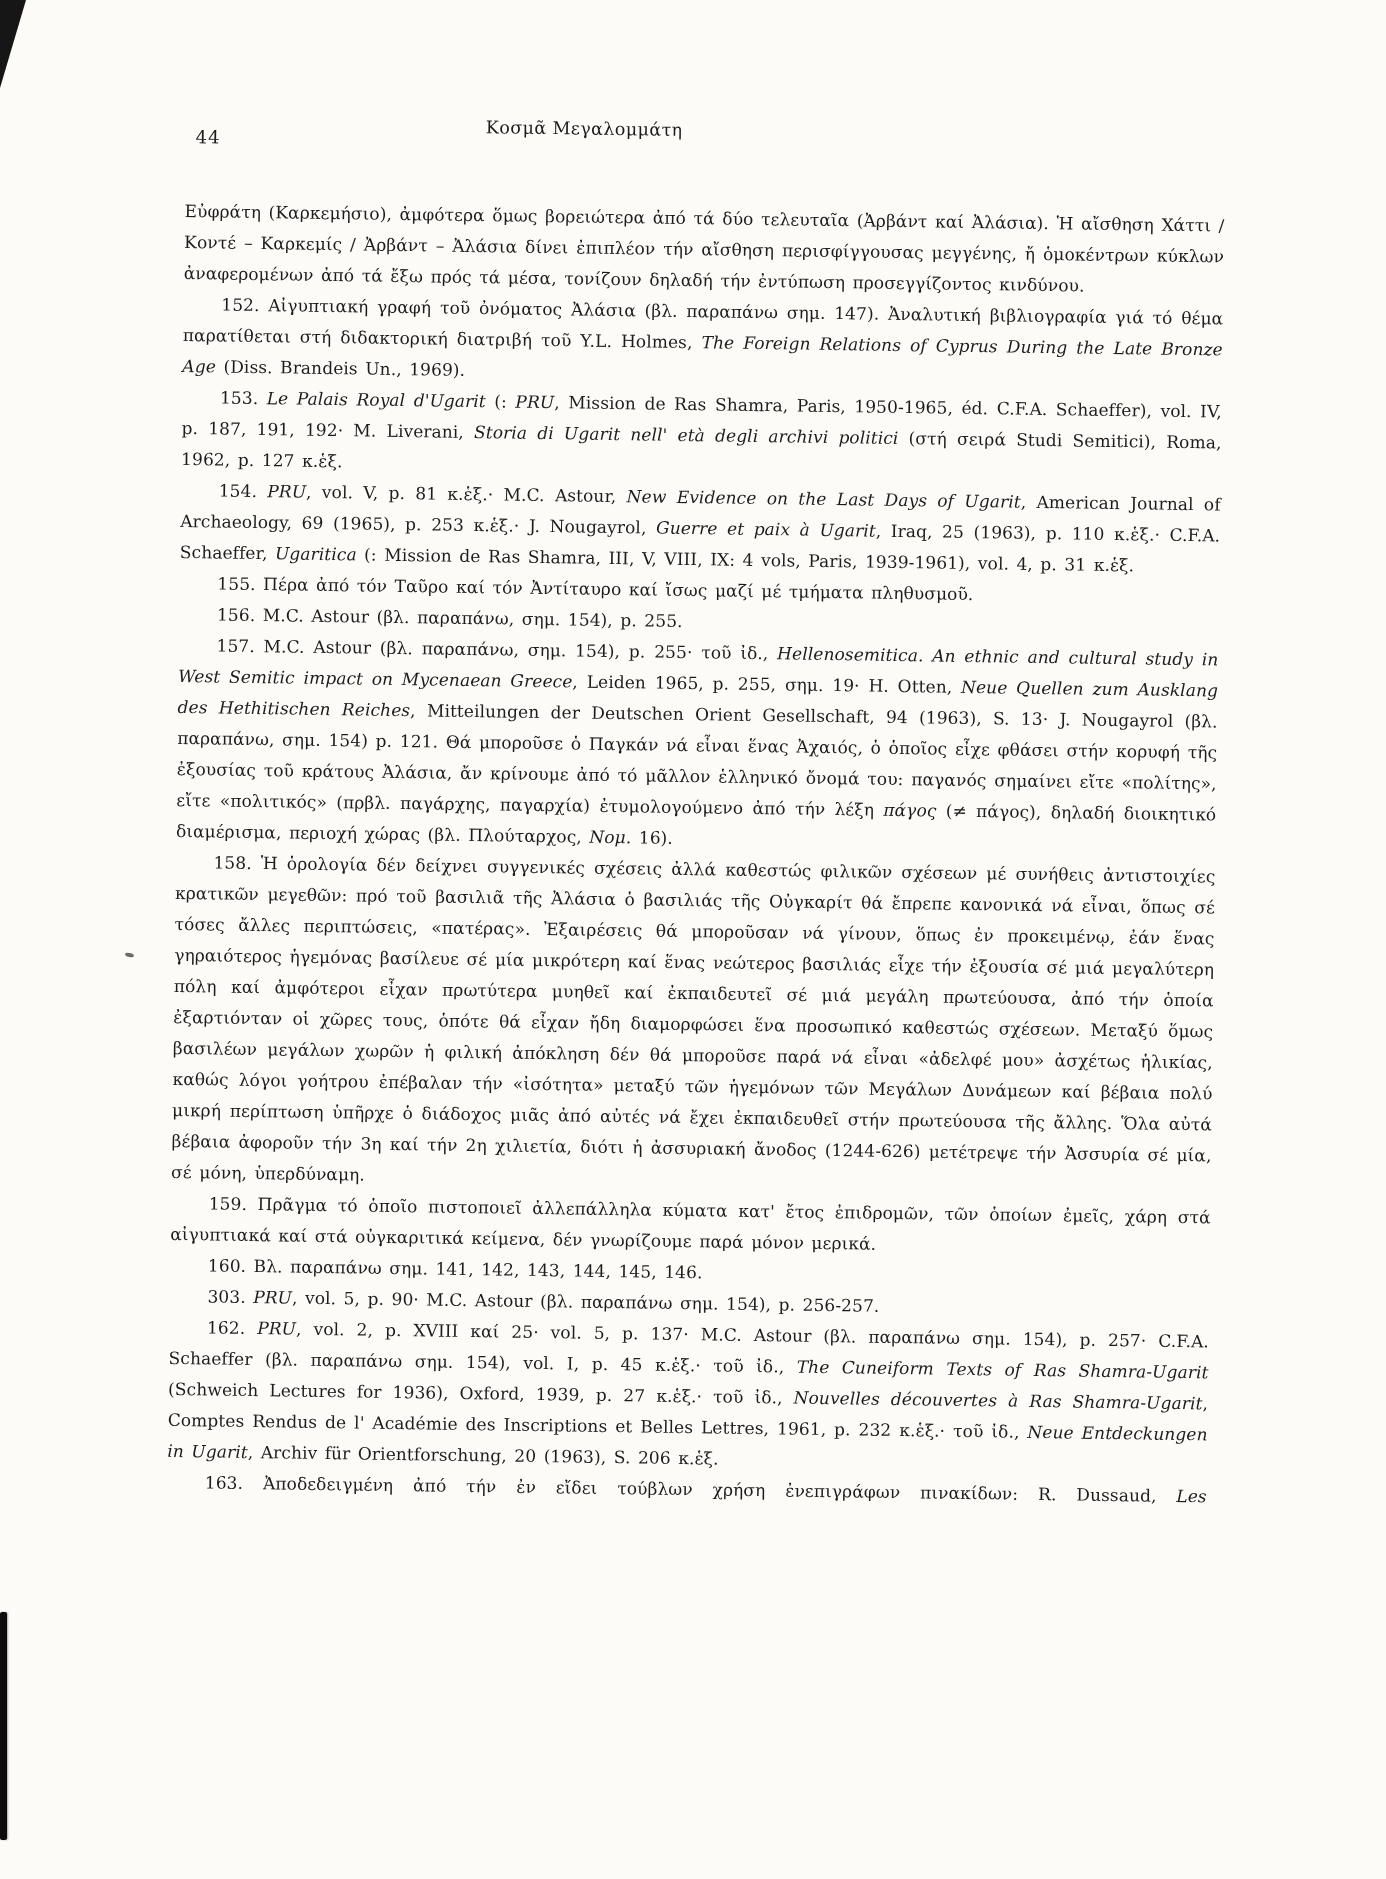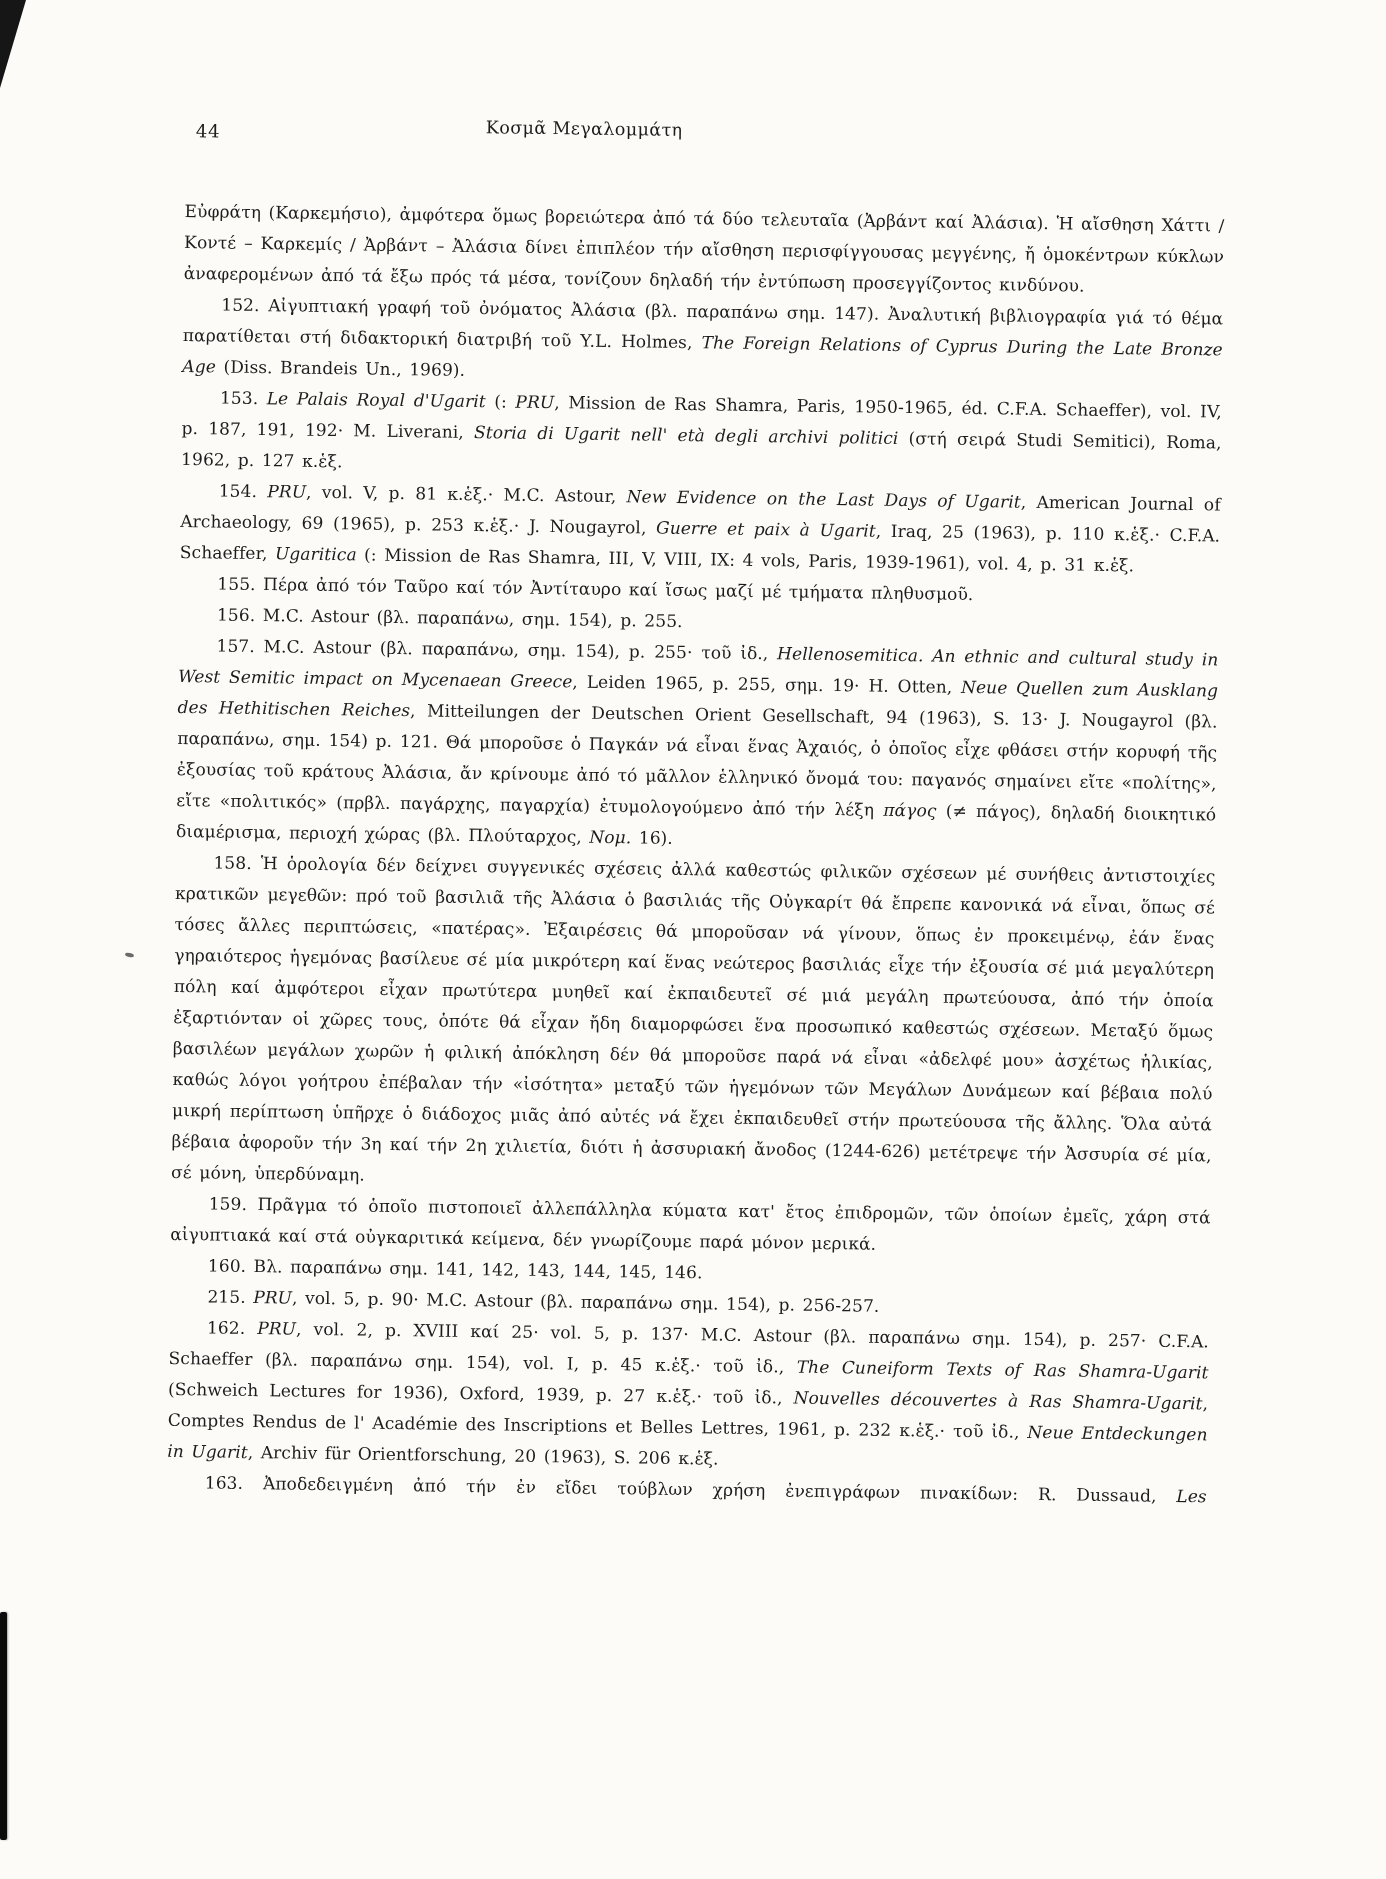--- a/index.html
+++ b/index.html
@@ -7,21 +7,21 @@
     width:1386px;height:1879px;position:relative;overflow:hidden;
     background:var(--paper,#fcfbf8);
     color:var(--ink,#1c1c1c);
     font-family:"DejaVu Serif","Liberation Serif",serif;
   }
   .page-inner{
     position:absolute;left:186px;top:112px;width:1040px;
     transform:rotate(0.8deg);transform-origin:0 0;
   }
   .page-header{position:relative;height:28px;font-size:18px;}
-  .page-number{position:absolute;left:10px;top:8px;letter-spacing:1px;}
+  .page-number{position:absolute;left:10px;top:14px;letter-spacing:1px;}
   .running-header{position:absolute;left:300px;top:1px;font-size:17.5px;letter-spacing:0.4px;}
   .text-block{
     margin-top:56px;
     font-size:17px;line-height:31px;
     text-align:justify;
     word-spacing:2px;letter-spacing:0.1px;
   }
   .para{margin:0;}
   .para.indent{text-indent:38px;}
   .para.fill-last{text-align-last:justify;}
@@ -56,17 +56,17 @@
       <p class="para"><span>Εὐφράτη (Καρκεμήσιο), ἀμφότερα ὅμως βορειώτερα ἀπό τά δύο τελευταῖα (Ἀρβάντ καί Ἀλάσια). Ἡ αἴσθηση Χάττι / Κοντέ – Καρκεμίς / Ἀρβάντ – Ἀλάσια δίνει ἐπιπλέον τήν αἴσθηση περισφίγγουσας μεγγένης, ἤ ὁμοκέντρων κύκλων ἀναφερομένων ἀπό τά ἔξω πρός τά μέσα, τονίζουν δηλαδή τήν ἐντύπωση προσεγγίζοντος κινδύνου.</span></p>
       <p class="para indent"><span>152. Αἰγυπτιακή γραφή τοῦ ὀνόματος Ἀλάσια (βλ. παραπάνω σημ. 147). Ἀναλυτική βιβλιογραφία γιά τό θέμα παρατίθεται στή διδακτορική διατριβή τοῦ Y.L. Holmes, </span><span class="it">The Foreign Relations of Cyprus During the Late Bronze Age</span><span> (Diss. Brandeis Un., 1969).</span></p>
       <p class="para indent"><span>153. </span><span class="it">Le Palais Royal d'Ugarit</span><span> (: </span><span class="it">PRU</span><span>, Mission de Ras Shamra, Paris, 1950-1965, éd. C.F.A. Schaeffer), vol. IV, p. 187, 191, 192· M. Liverani, </span><span class="it">Storia di Ugarit nell' età degli archivi politici</span><span> (στή σειρά Studi Semitici), Roma, 1962, p. 127 κ.ἑξ.</span></p>
       <p class="para indent"><span>154. </span><span class="it">PRU</span><span>, vol. V, p. 81 κ.ἑξ.· M.C. Astour, </span><span class="it">New Evidence on the Last Days of Ugarit</span><span>, American Journal of Archaeology, 69 (1965), p. 253 κ.ἑξ.· J. Nougayrol, </span><span class="it">Guerre et paix à Ugarit</span><span>, Iraq, 25 (1963), p. 110 κ.ἑξ.· C.F.A. Schaeffer, </span><span class="it">Ugaritica</span><span> (: Mission de Ras Shamra, III, V, VIII, IX: 4 vols, Paris, 1939-1961), vol. 4, p. 31 κ.ἑξ.</span></p>
       <p class="para indent"><span>155. Πέρα ἀπό τόν Ταῦρο καί τόν Ἀντίταυρο καί ἴσως μαζί μέ τμήματα πληθυσμοῦ.</span></p>
       <p class="para indent"><span>156. M.C. Astour (βλ. παραπάνω, σημ. 154), p. 255.</span></p>
       <p class="para indent"><span>157. M.C. Astour (βλ. παραπάνω, σημ. 154), p. 255· τοῦ ἰδ., </span><span class="it">Hellenosemitica. An ethnic and cultural study in West Semitic impact on Mycenaean Greece</span><span>, Leiden 1965, p. 255, σημ. 19· H. Otten, </span><span class="it">Neue Quellen zum Ausklang des Hethitischen Reiches</span><span>, Mitteilungen der Deutschen Orient Gesellschaft, 94 (1963), S. 13· J. Nougayrol (βλ. παραπάνω, σημ. 154) p. 121. Θά μποροῦσε ὁ Παγκάν νά εἶναι ἕνας Ἀχαιός, ὁ ὁποῖος εἶχε φθάσει στήν κορυφή τῆς ἐξουσίας τοῦ κράτους Ἀλάσια, ἄν κρίνουμε ἀπό τό μᾶλλον ἑλληνικό ὄνομά του: παγανός σημαίνει εἴτε «πολίτης», εἴτε «πολιτικός» (πρβλ. παγάρχης, παγαρχία) ἐτυμολογούμενο ἀπό τήν λέξη </span><span class="it">πάγος</span><span> (≠ πάγος), δηλαδή διοικητικό διαμέρισμα, περιοχή χώρας (βλ. Πλούταρχος, </span><span class="it">Νομ.</span><span> 16).</span></p>
       <p class="para indent"><span>158. Ἡ ὁρολογία δέν δείχνει συγγενικές σχέσεις ἀλλά καθεστώς φιλικῶν σχέσεων μέ συνήθεις ἀντιστοιχίες κρατικῶν μεγεθῶν: πρό τοῦ βασιλιᾶ τῆς Ἀλάσια ὁ βασιλιάς τῆς Οὐγκαρίτ θά ἔπρεπε κανονικά νά εἶναι, ὅπως σέ τόσες ἄλλες περιπτώσεις, «πατέρας». Ἐξαιρέσεις θά μποροῦσαν νά γίνουν, ὅπως ἐν προκειμένῳ, ἐάν ἕνας γηραιότερος ἡγεμόνας βασίλευε σέ μία μικρότερη καί ἕνας νεώτερος βασιλιάς εἶχε τήν ἐξουσία σέ μιά μεγαλύτερη πόλη καί ἀμφότεροι εἶχαν πρωτύτερα μυηθεῖ καί ἐκπαιδευτεῖ σέ μιά μεγάλη πρωτεύουσα, ἀπό τήν ὁποία ἐξαρτιόνταν οἱ χῶρες τους, ὁπότε θά εἶχαν ἤδη διαμορφώσει ἕνα προσωπικό καθεστώς σχέσεων. Μεταξύ ὅμως βασιλέων μεγάλων χωρῶν ἡ φιλική ἀπόκληση δέν θά μποροῦσε παρά νά εἶναι «ἀδελφέ μου» ἀσχέτως ἡλικίας, καθώς λόγοι γοήτρου ἐπέβαλαν τήν «ἰσότητα» μεταξύ τῶν ἡγεμόνων τῶν Μεγάλων Δυνάμεων καί βέβαια πολύ μικρή περίπτωση ὑπῆρχε ὁ διάδοχος μιᾶς ἀπό αὐτές νά ἔχει ἐκπαιδευθεῖ στήν πρωτεύουσα τῆς ἄλλης. Ὅλα αὐτά βέβαια ἀφοροῦν τήν 3η καί τήν 2η χιλιετία, διότι ἡ ἀσσυριακή ἄνοδος (1244-626) μετέτρεψε τήν Ἀσσυρία σέ μία, σέ μόνη, ὑπερδύναμη.</span></p>
       <p class="para indent"><span>159. Πρᾶγμα τό ὁποῖο πιστοποιεῖ ἀλλεπάλληλα κύματα κατ' ἔτος ἐπιδρομῶν, τῶν ὁποίων ἐμεῖς, χάρη στά αἰγυπτιακά καί στά οὐγκαριτικά κείμενα, δέν γνωρίζουμε παρά μόνον μερικά.</span></p>
       <p class="para indent"><span>160. Βλ. παραπάνω σημ. 141, 142, 143, 144, 145, 146.</span></p>
-      <p class="para indent"><span>215. </span><span class="it">PRU</span><span>, vol. 5, p. 90· M.C. Astour (βλ. παραπάνω σημ. 154), p. 256-257.</span></p>
+      <p class="para indent"><span>303. </span><span class="it">PRU</span><span>, vol. 5, p. 90· M.C. Astour (βλ. παραπάνω σημ. 154), p. 256-257.</span></p>
       <p class="para indent"><span>162. </span><span class="it">PRU</span><span>, vol. 2, p. XVIII καί 25· vol. 5, p. 137· M.C. Astour (βλ. παραπάνω σημ. 154), p. 257· C.F.A. Schaeffer (βλ. παραπάνω σημ. 154), vol. I, p. 45 κ.ἑξ.· τοῦ ἰδ., </span><span class="it">The Cuneiform Texts of Ras Shamra-Ugarit</span><span> (Schweich Lectures for 1936), Oxford, 1939, p. 27 κ.ἑξ.· τοῦ ἰδ., </span><span class="it">Nouvelles découvertes à Ras Shamra-Ugarit</span><span>, Comptes Rendus de l' Académie des Inscriptions et Belles Lettres, 1961, p. 232 κ.ἑξ.· τοῦ ἰδ., </span><span class="it">Neue Entdeckungen in Ugarit</span><span>, Archiv für Orientforschung, 20 (1963), S. 206 κ.ἑξ.</span></p>
       <p class="para indent fill-last"><span>163. Ἀποδεδειγμένη ἀπό τήν ἐν εἴδει τούβλων χρήση ἐνεπιγράφων πινακίδων: R. Dussaud, </span><span class="it">Les</span></p>
     </main>
 </div>
 
 </body></html>

